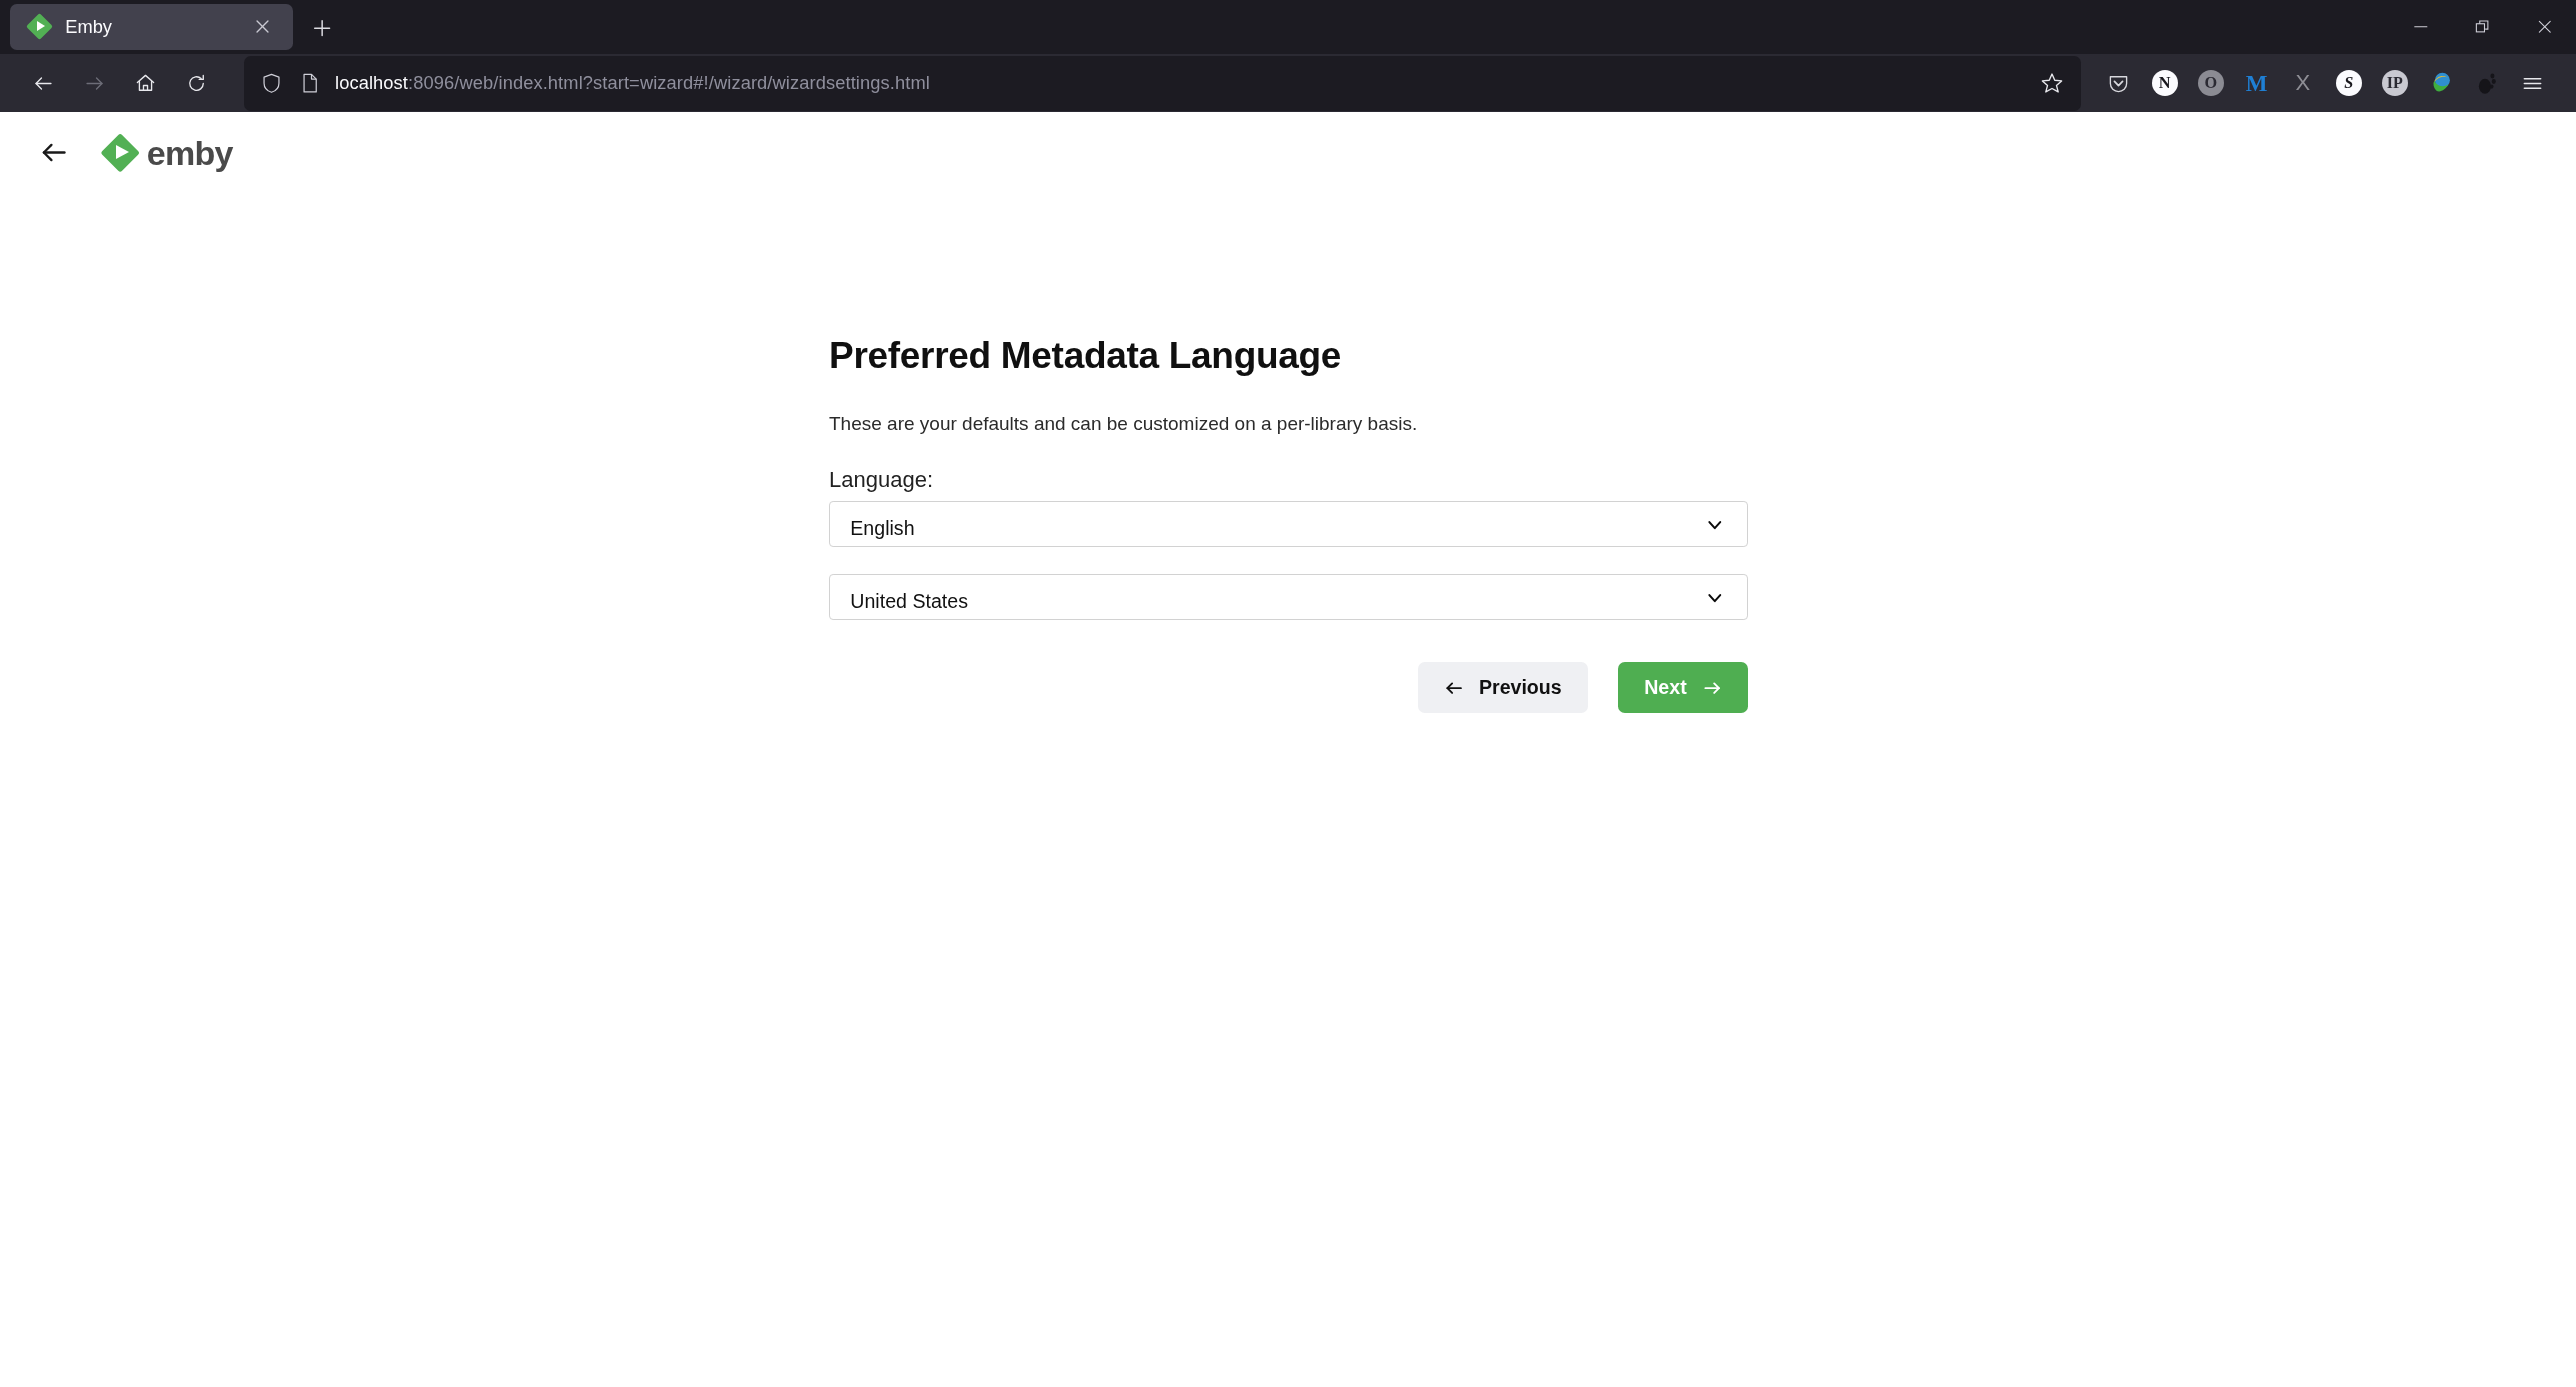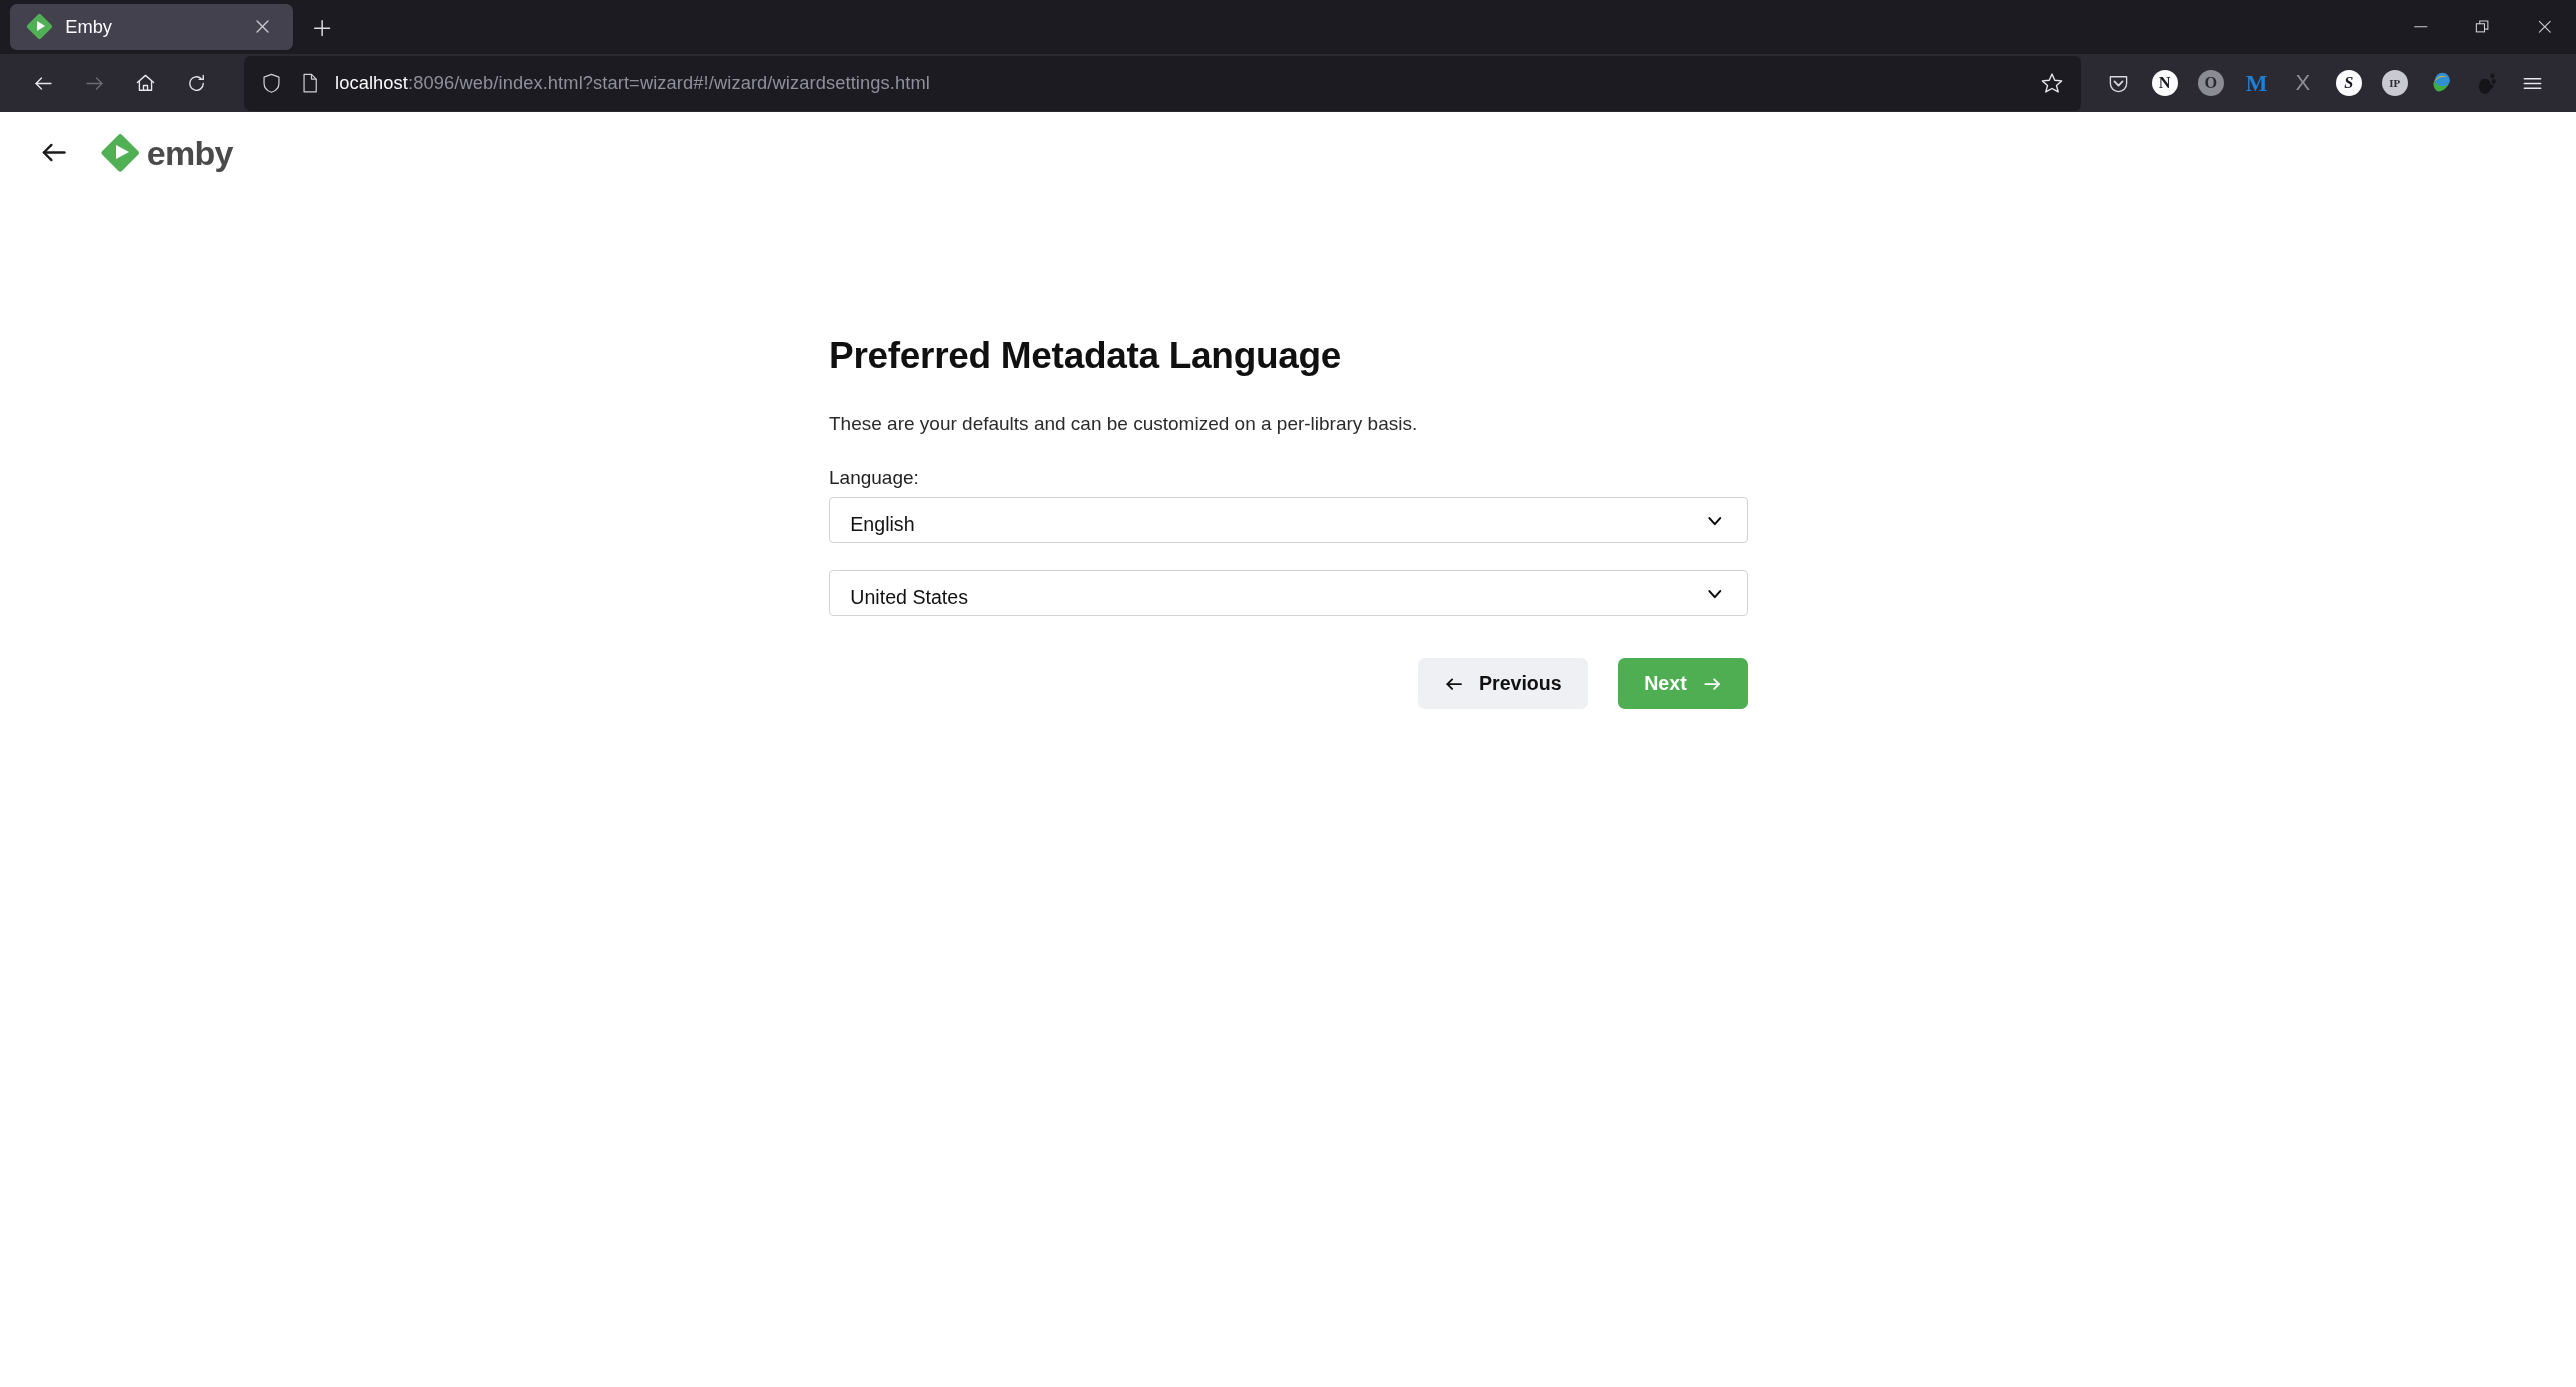--- a/index.html
+++ b/index.html
@@ -205,21 +205,21 @@
     letter-spacing: -0.3px;
     line-height: 1.1;
   }
   .page-subtitle {
     font-size: 19px;
     color: #2b2b2b;
     margin-top: 36px;
   }
   .field { margin-top: 32px; }
   .field-label {
-    font-size: 19px;
+    font-size: 22px;
     color: #222222;
     margin-bottom: 8.8px;
   }
   .select {
     width: 919px;
     height: 46px;
     border: 1.4px solid #d2d2d2;
     border-radius: 4.1px;
     background: #ffffff;
     display: flex;
@@ -379,21 +379,21 @@
       <div class="extbtn">
         <span style="color:#1f7fd4;font-size:23px;font-weight:bold;font-family:'Liberation Serif',serif;line-height:1;">M</span>
       </div>
       <div class="extbtn">
         <span style="color:#8e8e95;font-size:22px;font-weight:300;line-height:1;">X</span>
       </div>
       <div class="extbtn">
         <span class="badge-circle" style="background:#fbfbfe;color:#18171d;font-style:italic;">S</span>
       </div>
       <div class="extbtn">
-        <span class="badge-circle" style="background:#c9c9d1;color:#2b2a33;font-size:11px;text-align:right;">IP</span>
+        <span class="badge-circle" style="background:#c9c9d1;color:#2b2a33;font-size:16px;text-align:right;">IP</span>
       </div>
       <div class="extbtn">
         <svg width="26" height="26" viewBox="0 0 38 38">
           <circle cx="21" cy="15" r="11" fill="#2f8fd0"></circle>
           <path d="M10 22a12 12 0 0 0 22-4 12 12 0 0 1-22 4z" fill="#3fae3f"></path>
           <path d="M8 20c4-9 14-12 21-9-7-5-18-2-21 9z" fill="#e8bb2b"></path>
           <path d="M12 30c-4-4-5-10-3-14 5 8 14 10 21 5-4 8-13 13-18 9z" fill="#3fae3f"></path>
         </svg>
       </div>
       <div class="extbtn">

